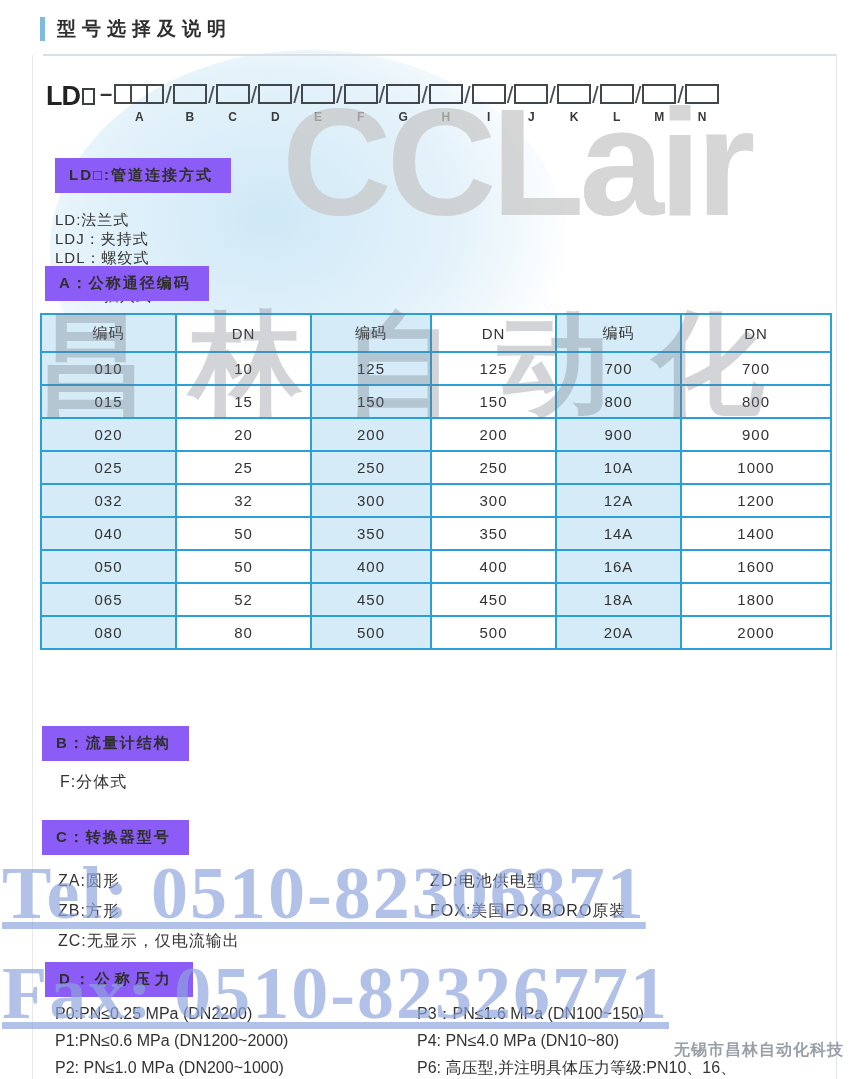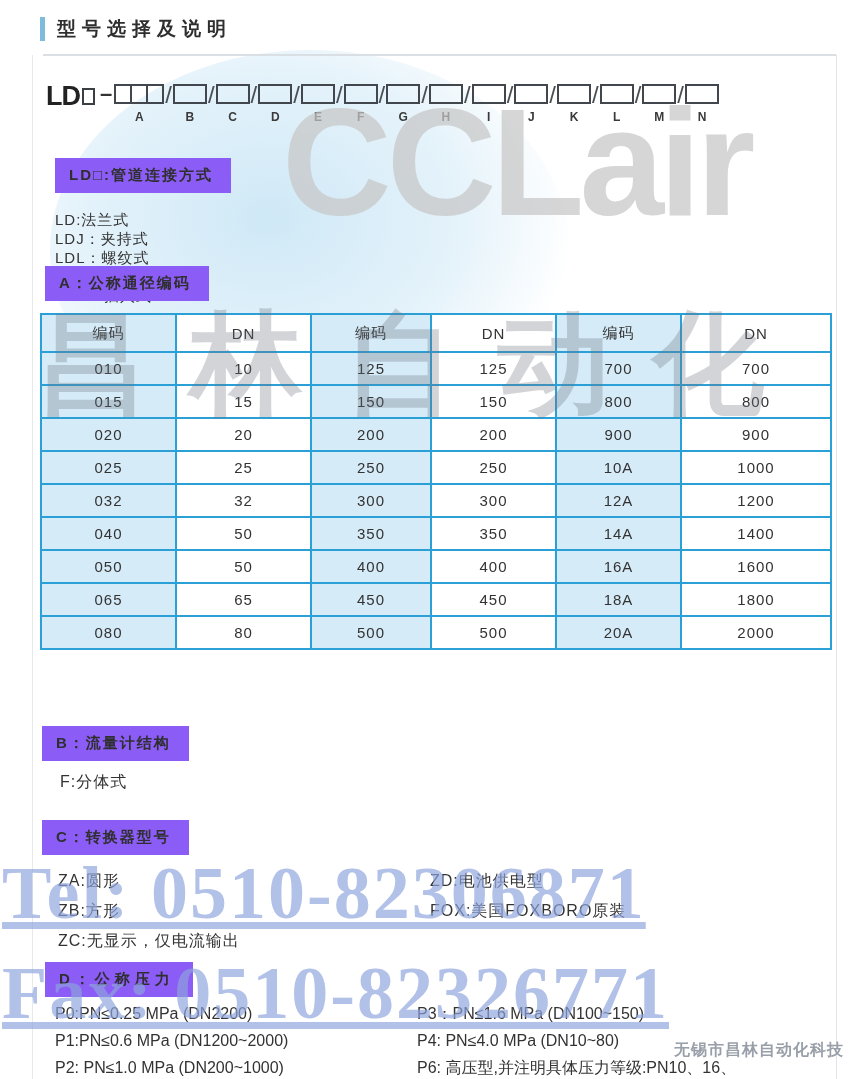--- a/index.html
+++ b/index.html
@@ -281,21 +281,21 @@
         <tr>
           <td class="code">050</td>
           <td class="dn">50</td>
           <td class="code">400</td>
           <td class="dn">400</td>
           <td class="code">16A</td>
           <td class="dn">1600</td>
         </tr>
         <tr>
           <td class="code">065</td>
-          <td class="dn">65</td>
+          <td class="dn">52</td>
           <td class="code">450</td>
           <td class="dn">450</td>
           <td class="code">18A</td>
           <td class="dn">1800</td>
         </tr>
         <tr>
           <td class="code">080</td>
           <td class="dn">80</td>
           <td class="code">500</td>
           <td class="dn">500</td>

